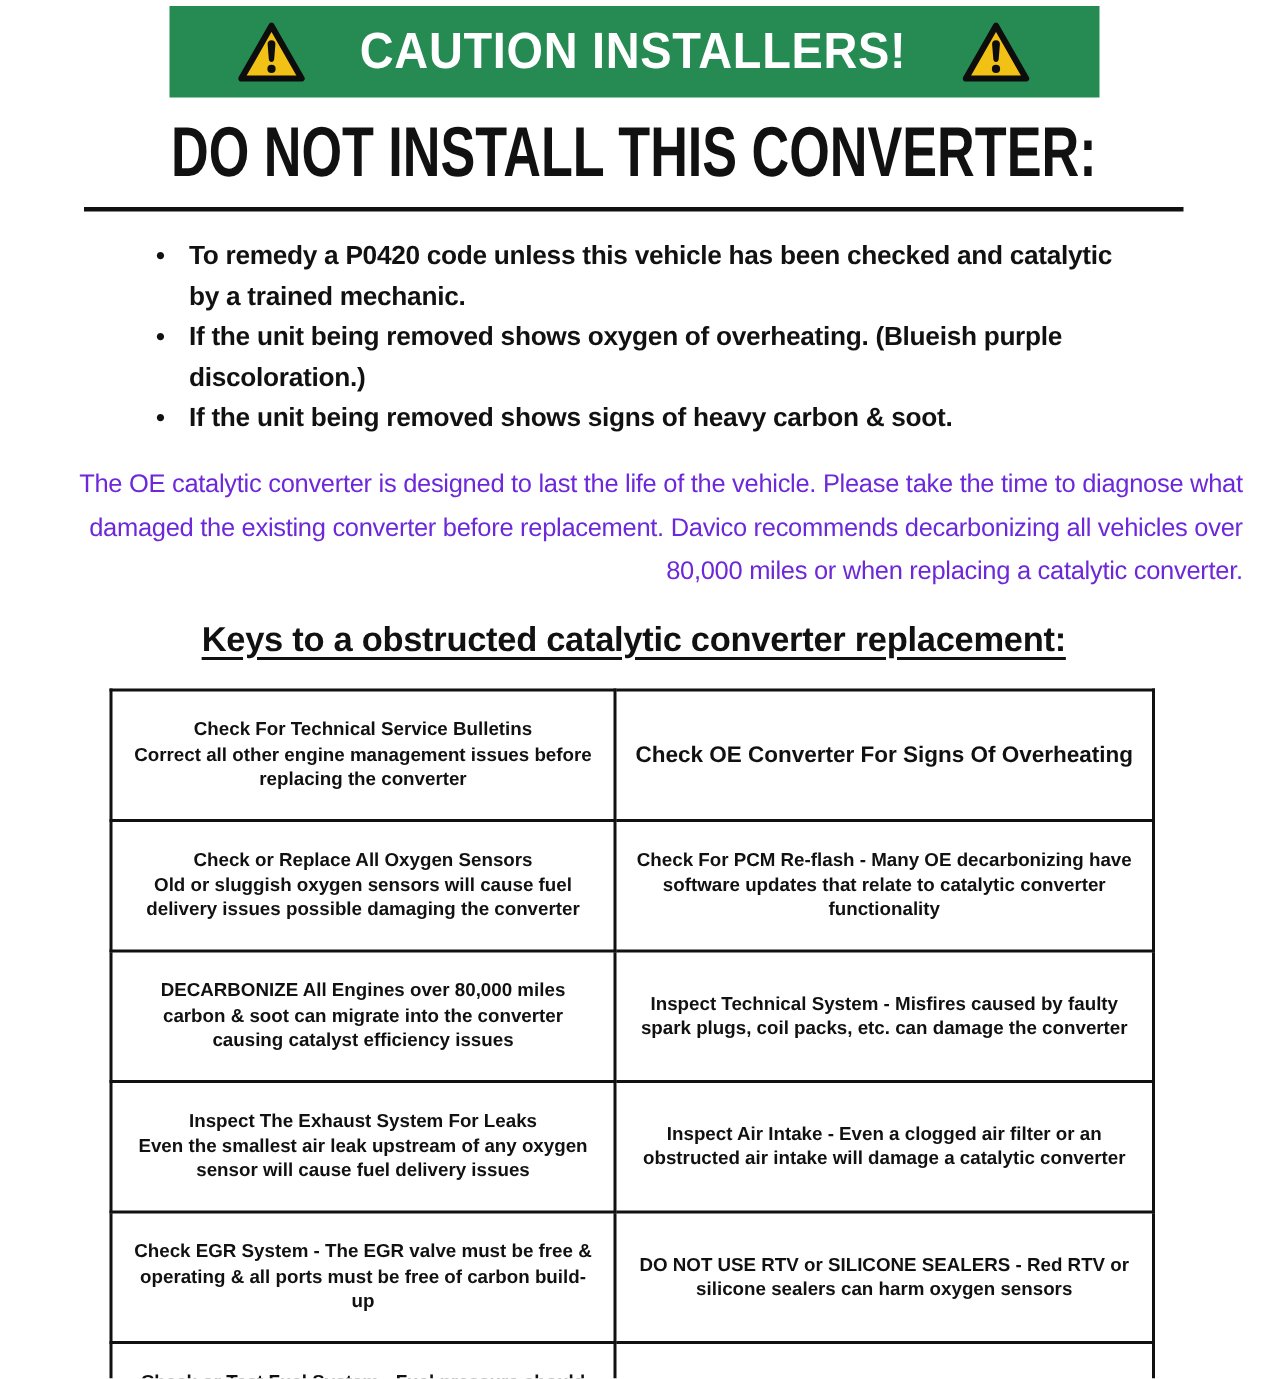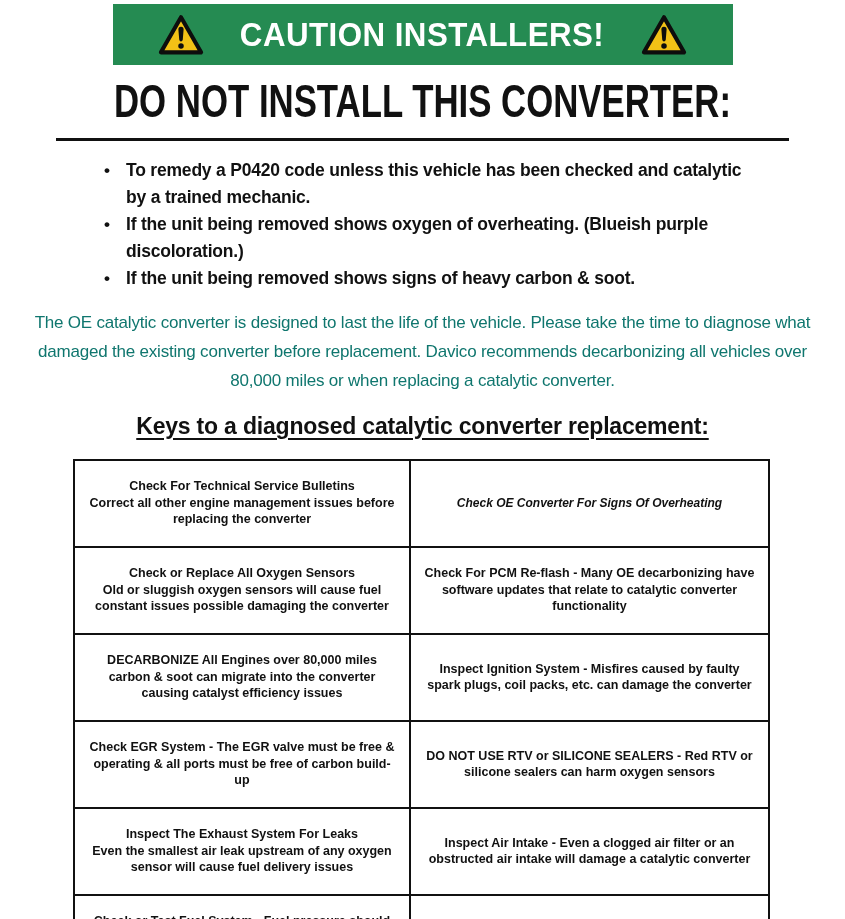--- a/index.html
+++ b/index.html
@@ -65,24 +65,24 @@
     width:22px;
     flex:0 0 22px;
     text-align:left;
     font-size:17px;
   }
   .warnings .wtext{flex:1;}
   
   .para{
     width:812px;
     margin:16px auto 0 auto;
-    text-align:center;
+    text-align:right;
     font-size:17px;
     font-weight:normal;
-    color:#0f766e;
+    color:#6d28d9;
     line-height:29px;
     letter-spacing:-0.2px;
   }
   
   .keys{
     margin:18px 0 0 0;
     text-align:center;
     font-size:23px;
     font-weight:bold;
     text-decoration:underline;
@@ -103,21 +103,21 @@
     text-align:center;
     font-weight:bold;
     font-size:12.5px;
     line-height:16.5px;
     padding:4px 12px;
     white-space:pre-line;
     letter-spacing:0px;
   }
   .keys-table col.c1{width:336px;}
   .keys-table col.c2{width:359px;}
-  .keys-table td.big{font-size:12px;line-height:19px;font-style:italic;}
+  .keys-table td.big{font-size:15px;line-height:19px;}
 </style>
 </head>
 <body>
 
 <div class="page">
 
   <div class="banner">
     <span class="tri">
       <svg viewBox="0 0 100 92" xmlns="http://www.w3.org/2000/svg">
         <path d="M50 7 L94 84 H6 Z" fill="#f2c116" stroke="#0d0d0d" stroke-width="9" stroke-linejoin="round"></path>
@@ -149,50 +149,50 @@
       <span class="wtext">If the unit being removed shows oxygen of overheating. (Blueish purple discoloration.)</span>
     </li>
     <li>
       <span class="bullet-dot">•</span>
       <span class="wtext">If the unit being removed shows signs of heavy carbon &amp; soot.</span>
     </li>
   </ul>
 
   <p class="para">The OE catalytic converter is designed to last the life of the vehicle. Please take the time to diagnose what damaged the existing converter before replacement. Davico recommends decarbonizing all vehicles over 80,000 miles or when replacing a catalytic converter.</p>
 
-  <h2 class="keys">Keys to a diagnosed catalytic converter replacement:</h2>
+  <h2 class="keys">Keys to a obstructed catalytic converter replacement:</h2>
 
   <table class="keys-table">
     <colgroup>
         <col class="c1">
         <col class="c2">
       </colgroup>
     <tbody>
       <tr>
         <td>Check For Technical Service Bulletins
 Correct all other engine management issues before replacing the converter</td>
         <td class="big">Check OE Converter For Signs Of Overheating</td>
       </tr>
       <tr>
         <td>Check or Replace All Oxygen Sensors
-Old or sluggish oxygen sensors will cause fuel constant issues possible damaging the converter</td>
+Old or sluggish oxygen sensors will cause fuel delivery issues possible damaging the converter</td>
         <td>Check For PCM Re-flash - Many OE decarbonizing have software updates that relate to catalytic converter functionality</td>
       </tr>
       <tr>
         <td>DECARBONIZE All Engines over 80,000 miles carbon &amp; soot can migrate into the converter causing catalyst efficiency issues</td>
-        <td>Inspect Ignition System - Misfires caused by faulty spark plugs, coil packs, etc. can damage the converter</td>
-      </tr>
-      <tr>
-        <td>Check EGR System - The EGR valve must be free &amp; operating &amp; all ports must be free of carbon build-up</td>
-        <td>DO NOT USE RTV or SILICONE SEALERS - Red RTV or silicone sealers can harm oxygen sensors</td>
+        <td>Inspect Technical System - Misfires caused by faulty spark plugs, coil packs, etc. can damage the converter</td>
       </tr>
       <tr>
         <td>Inspect The Exhaust System For Leaks
 Even the smallest air leak upstream of any oxygen sensor will cause fuel delivery issues</td>
         <td>Inspect Air Intake - Even a clogged air filter or an obstructed air intake will damage a catalytic converter</td>
+      </tr>
+      <tr>
+        <td>Check EGR System - The EGR valve must be free &amp; operating &amp; all ports must be free of carbon build-up</td>
+        <td>DO NOT USE RTV or SILICONE SEALERS - Red RTV or silicone sealers can harm oxygen sensors</td>
       </tr>
       <tr>
         <td>Check or Test Fuel System - Fuel pressure should remain constant after engine is shut off.  Leaking fuel injectors can damage the converter.</td>
         <td>Clear all codes,  Drive cycle test to reset all monitors, &amp; Complete the warranty card</td>
       </tr>
     </tbody>
   </table>
 
 </div>
 

